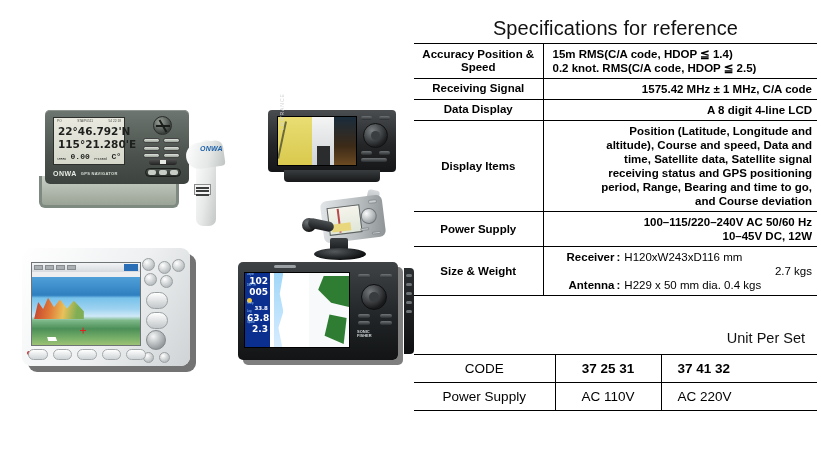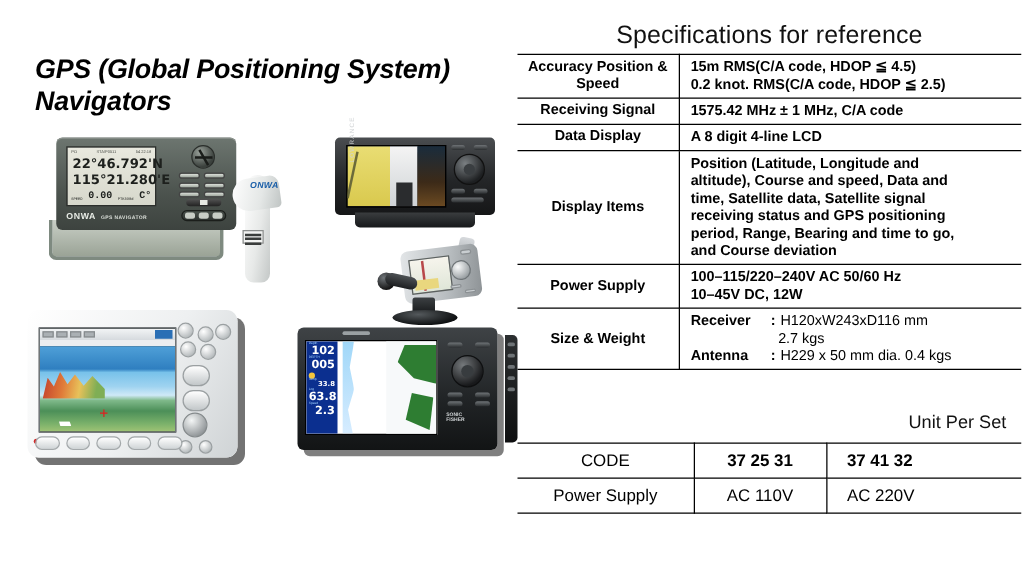--- a/index.html
+++ b/index.html
@@ -286,21 +286,21 @@
     padding: 3px 5px;
   }
   table.spec tr td:first-child {
     width: 129px; text-align: center;
     font-size: 11.5px; font-weight: bold; line-height: 1.15;
     border-right: 1.6px solid #000;
   }
   table.spec tr td:last-child {
     font-size: 11.5px; font-weight: bold; line-height: 1.22; padding-left: 9px;
   }
-  table.spec tr + tr td { border-top: none; }
+  table.spec tr + tr td { border-top: none; text-align: right; }
 
   .val-line { display: block; }
 
   .sw-row { display: flex; }
   .sw-row .k { font-weight: bold; min-width: 62px; }
   .sw-row .c { font-weight: bold; padding: 0 4px 0 2px; }
   .sw-row .v { font-weight: normal; }
   .sw-indent { padding-left: 70px; font-weight: normal; }
 
   #unit-per-set {
@@ -325,21 +325,20 @@
   table.codes tr.r-code td.c1 { text-align: center; }
   table.codes tr.r-code td.c2 { text-align: left; padding-left: 16px; }
 </style>
 </head>
 <body>
 
 <div id="page">
 
   <div id="left-panel">
 
-    <div id="page-title">GPS (Global Positioning System) Navigators</div>
 
     <div class="device" id="dev-onwa">
       <div class="bracket"></div>
       <div class="body">
         <div class="lcd">
           <div class="tiny">
             <span>PO</span>
             <span>STA/P0511</span>
             <span>54 22:18</span>
           </div>
@@ -509,21 +508,21 @@
 
   <div id="right-panel">
 
     <div id="spec-heading">Specifications for reference</div>
 
     <table class="spec">
       <tbody>
         <tr>
           <td>Accuracy Position &amp; Speed</td>
           <td>
-            <span class="val-line">15m RMS(C/A code, HDOP  ≦ 4.5)</span>
+            <span class="val-line">15m RMS(C/A code, HDOP  ≦ 1.4)</span>
             <span class="val-line">0.2 knot. RMS(C/A code, HDOP ≦  2.5)</span>
           </td>
         </tr>
         <tr>
           <td>Receiving Signal</td>
           <td>1575.42 MHz  ± 1 MHz, C/A code</td>
         </tr>
         <tr>
           <td>Data Display</td>
           <td>A 8 digit 4-line LCD</td>

